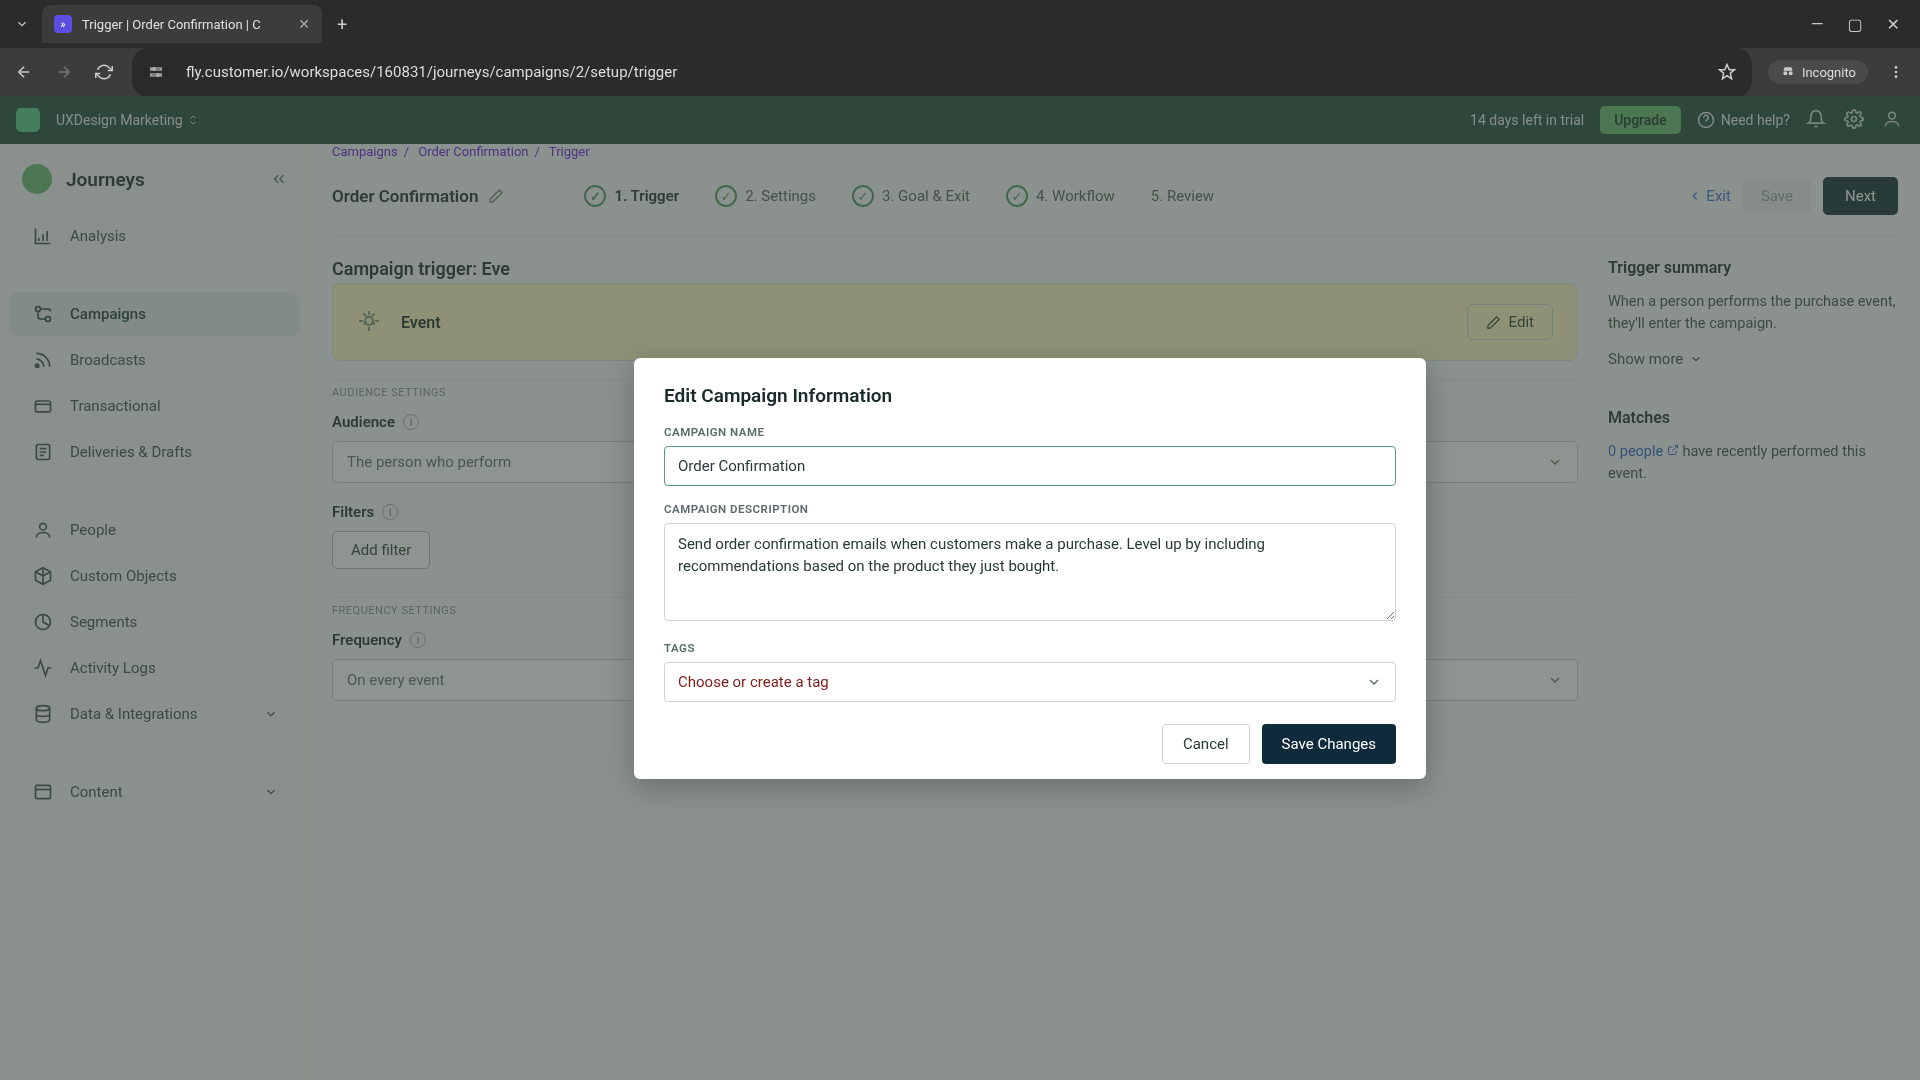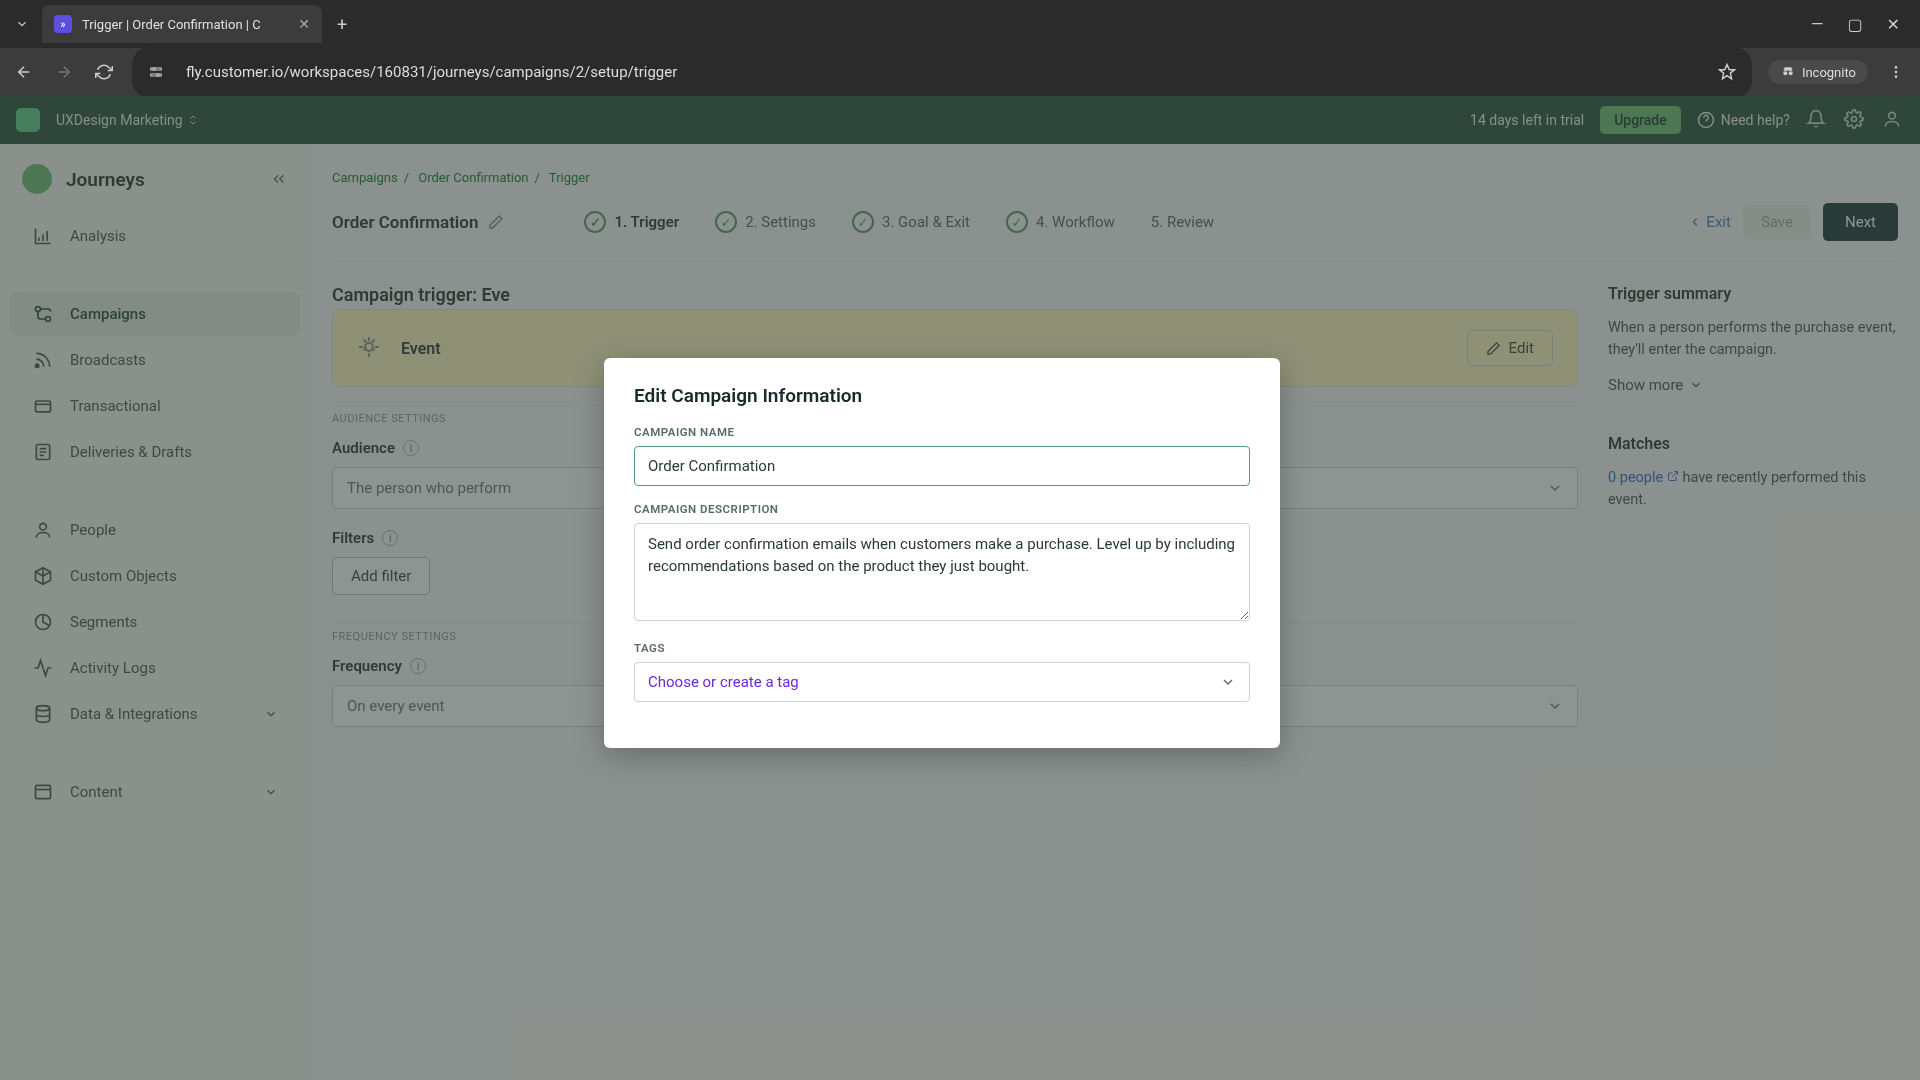--- a/index.html
+++ b/index.html
@@ -37,21 +37,21 @@
 .sb-head { display:flex; align-items:center; padding:8px 22px 18px; }
 .sb-logo { width:30px; height:30px; background:#6fbf73; border-radius:50%; margin-right:14px; }
 .sb-title { font-size:19px; font-weight:600; color:#2a3a32; }
 .sb-collapse { margin-left:auto; color:#6a7a6a; }
 .sb-item { display:flex; align-items:center; padding:11px 22px; gap:16px; color:#4a5a52; font-size:15px; cursor:pointer; border-radius:8px; margin:2px 10px; }
 .sb-item.active { background:#e5ece7; color:#2a4a3a; font-weight:500; }
 .sb-icon { width:22px; height:22px; display:flex; align-items:center; justify-content:center; flex-shrink:0; }
 .sb-spacer { height:30px; }
 
 .content { flex:1; padding:0 22px; overflow:auto; }
-.crumbs { padding:26px 0 8px; color:#15803d; font-size:13px; }
+.crumbs { padding:0 0 8px; color:#6d28d9; font-size:13px; }
 .crumbs span { margin:0 6px; }
 .pagehdr { display:flex; align-items:center; padding:10px 0 20px; border-bottom:1px solid #e4e8e4; }
 .pagetitle { font-size:17px; font-weight:600; color:#2a3a32; margin-right:10px; }
 .editicn { color:#7a8a7a; }
 .steps { display:flex; gap:36px; margin-left:80px; }
 .step { display:flex; align-items:center; gap:8px; color:#5a6a5a; font-size:15px; }
 .step.done .stepcircle { border-color:#5a9a6a; color:#5a9a6a; }
 .step.active { font-weight:600; color:#2a3a32; }
 .stepcircle { width:22px; height:22px; border:2px solid #bac5ba; border-radius:50%; display:flex; align-items:center; justify-content:center; font-size:13px; }
 .hdr-actions { margin-left:auto; display:flex; align-items:center; gap:12px; }
@@ -75,26 +75,26 @@
 .select .chev { margin-left:auto; }
 .addfilter { border:1px solid #b5c2b5; padding:9px 18px; border-radius:5px; font-size:15px; color:#3a4a3a; background:#fff; display:inline-block; margin-bottom:24px; }
 
 .side-h { font-size:16px; font-weight:600; color:#2a3a32; margin-bottom:14px; }
 .side-txt { color:#4a5a52; font-size:14.5px; line-height:1.55; margin-bottom:14px; }
 .showmore { color:#4a5a52; font-size:15px; display:flex; align-items:center; gap:6px; }
 .side-sep { height:40px; }
 .link { color:#3a6ac5; }
 
 
-.modal { position:absolute; left:604px; top:262px; width:676px; background:#fff; border-radius:6px; box-shadow:0 8px 30px rgba(0,0,0,.25); padding:26px 30px 24px; z-index:10; }
+.modal { position:absolute; left:634px; top:262px; width:792px; background:#fff; border-radius:6px; box-shadow:0 8px 30px rgba(0,0,0,.25); padding:26px 30px 15px; z-index:10; }
 .modal h3 { font-size:19px; font-weight:600; color:#1a2a2a; margin-bottom:18px; }
 .mlabel { font-size:11.5px; font-weight:600; letter-spacing:.5px; color:#5a6a6a; margin-bottom:7px; }
 .minput { width:100%; border:1px solid #5a9a7a; border-radius:4px; padding:10px 13px; font-size:15px; color:#2a3a3a; margin-bottom:16px; outline:none; }
 .mtext { width:100%; border:1px solid #cbd5cb; border-radius:4px; padding:10px 13px; font-size:15px; color:#2a3a3a; margin-bottom:16px; height:98px; resize:vertical; font-family:inherit; line-height:1.45; }
-.mselect { width:100%; border:1px solid #cbd5cb; border-radius:4px; padding:10px 13px; font-size:15px; color:#6d28d9; display:flex; align-items:center; margin-bottom:22px; }
+.mselect { width:100%; border:1px solid #cbd5cb; border-radius:4px; padding:10px 13px; font-size:15px; color:#7f1d1d; display:flex; align-items:center; margin-bottom:22px; }
 .mactions { display:flex; justify-content:flex-end; gap:12px; }
 .mcancel { padding:10px 20px; border:1px solid #cbd5cb; border-radius:4px; font-size:15px; color:#2a3a3a; background:#fff; }
 .msave { padding:10px 20px; border-radius:4px; font-size:15px; color:#fff; background:#0f2a3a; border:none; }
 
 svg { display:block; }
 </style>
 </head>
 <body>
 
 <div class="chrome">
@@ -448,14 +448,18 @@
     <textarea class="mtext" style="">Send order confirmation emails when customers make a purchase. Level up by including recommendations based on the product they just bought.</textarea>
     <div class="mlabel">TAGS</div>
     <div class="mselect">
         <span>Choose or create a tag</span>
         <span style="margin-left:auto">
           <svg width="16" height="16" viewBox="0 0 24 24" fill="none" stroke="#5a6a6a" stroke-width="2">
             <path d="M6 9l6 6 6-6"></path>
           </svg>
         </span>
       </div>
+    <div class="mactions">
+      <button class="mcancel"><span>Cancel</span></button>
+      <button class="msave"><span>Save Changes</span></button>
+    </div>
   </div>
 </div>
 
 </body></html>

